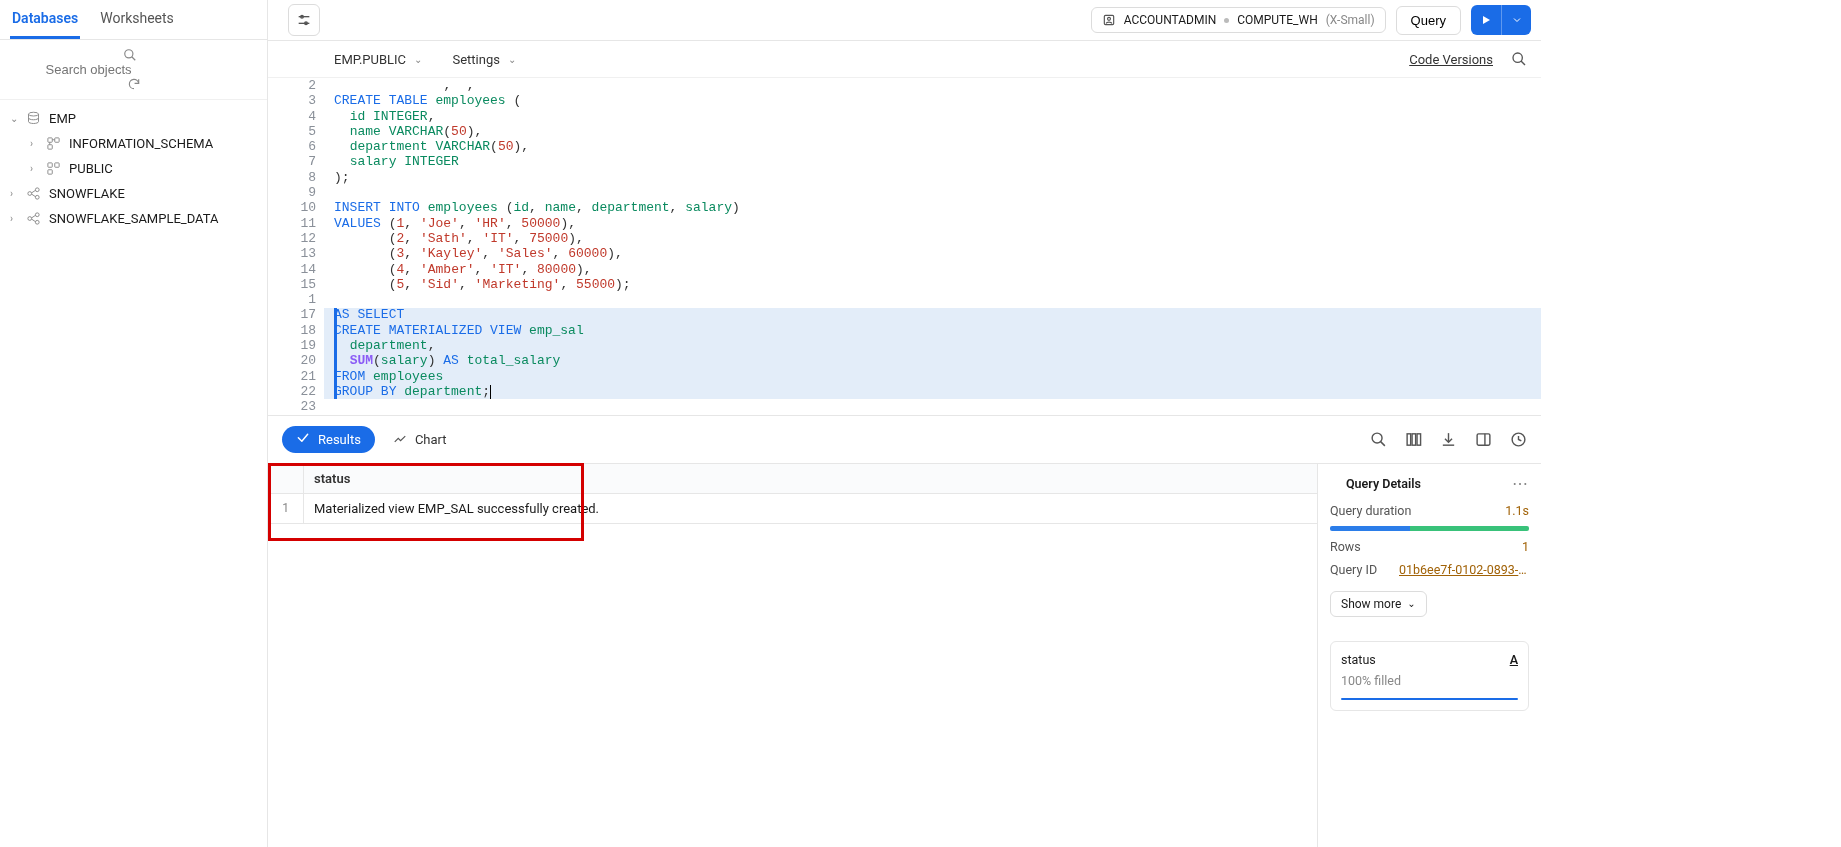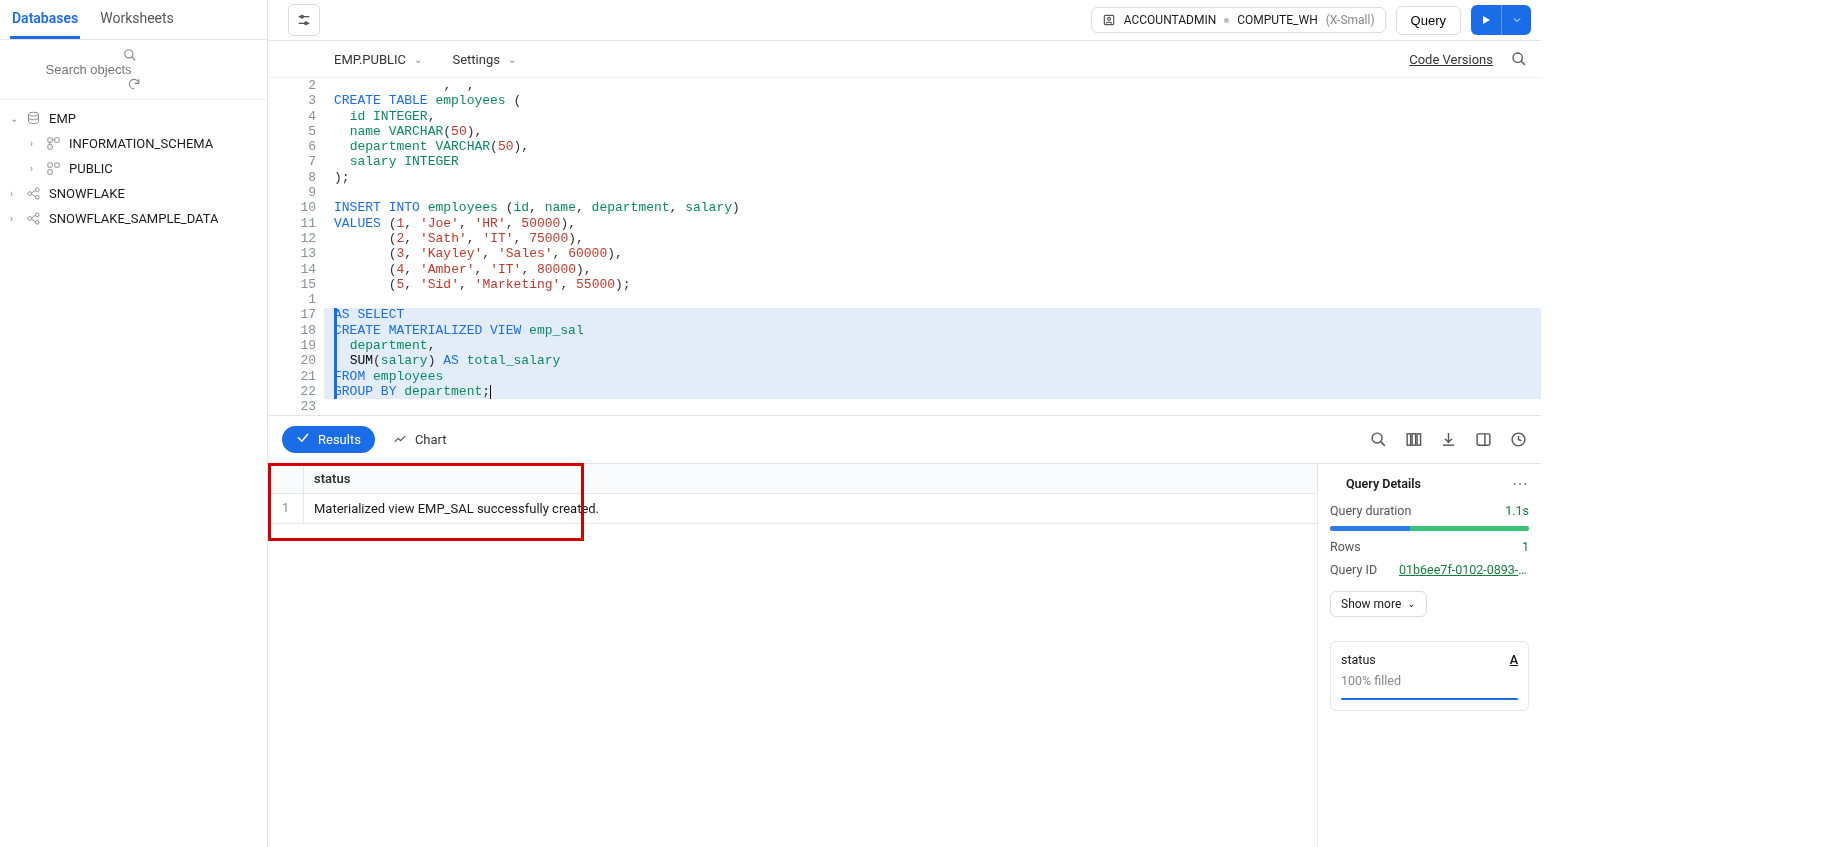--- a/index.html
+++ b/index.html
@@ -46,21 +46,21 @@
   .code-versions { font-size:13px; color:#333; cursor:pointer;text-decoration:underline; }
   .hdr-search { width:16px; height:16px; stroke:#555; fill:none; cursor:pointer; }
 
   
   .editor { font-family: "Courier New", Consolas, monospace; font-size:13px; line-height:15.3px; display:flex; border-top:1px solid #f0f0f0; position:relative; }
   .gutter { width:56px; text-align:right; padding:0 8px 0 0; color:#8a9099; user-select:none; background:#fff; }
   .gutter div { height:15.3px; }
   .code { flex:1; position:relative; }
   .code-line { height:15.3px; white-space:pre; padding-left:10px; }
   .kw { color:#1a6ce7; }
-  .fn { color:#000000; }
+  .fn { color:#8b5cf6;font-weight:bold; }
   .ty { color:#0a8a5f; }
   .id { color:#0a8a5f; }
   .str { color:#c0392b; }
   .num { color:#c0392b; }
   .pn { color:#333; }
   .hl-block { position:absolute; left:0; right:0; background:#e3edf9; z-index:-1; }
   .sel-bar { position:absolute; left:66px; width:3px; background:#1a6ce7; }
   .cursor-bar { display:inline-block; width:1px; height:14px; background:#000; vertical-align:middle; }
 
   
@@ -80,21 +80,21 @@
   .grid-row.header { background:#fafbfc; font-weight:600; color:#333; }
   .grid-cell-num { width:36px; padding:7px 8px; text-align:center; color:#888; border-right:1px solid #e6e6e6; font-size:12px; }
   .grid-cell { padding:7px 10px; flex:0 0 auto; }
   .red-box { position:absolute; border:3px solid #d40000; pointer-events:none; }
 
   .details { width:224px; border-left:1px solid #e6e6e6; padding:10px 12px; font-size:12.5px; }
   .details-hdr { display:flex; align-items:center; justify-content:space-between; margin-bottom:10px;margin-left:16px; }
   .details-hdr .dots { color:#888; font-size:16px; letter-spacing:1px; cursor:pointer; }
   .detail-row { display:flex; justify-content:space-between; margin:8px 0; }
   .detail-row .k { color:#555; }
-  .detail-row .v { color:#15803d; }
+  .detail-row .v { color:#a16207; }
   .dur-bar { height:5px; background:linear-gradient(to right, #2b7de9 0%, #2b7de9 40%, #39c27a 40%, #39c27a 100%); border-radius:2px; margin-bottom:6px; }
   .qid { text-decoration:underline; color:#111; cursor:pointer; max-width:130px; white-space:nowrap; overflow:hidden; text-overflow:ellipsis; }
   .show-more { border:1px solid #dcdcdc; border-radius:6px; padding:5px 10px; font-size:12px; display:inline-flex; align-items:center; gap:6px; margin-top:6px; cursor:pointer; }
   .stat-card { border:1px solid #e6e6e6; border-radius:6px; padding:10px; margin-top:24px; }
   .stat-card-hdr { display:flex; justify-content:space-between; align-items:center; }
   .stat-bar { height:2px; background:#1a6ce7; border-radius:1px; margin-top:10px; }
   .mini-a { font-weight:600; text-decoration:underline; }
 </style>
 </head>
 <body>

